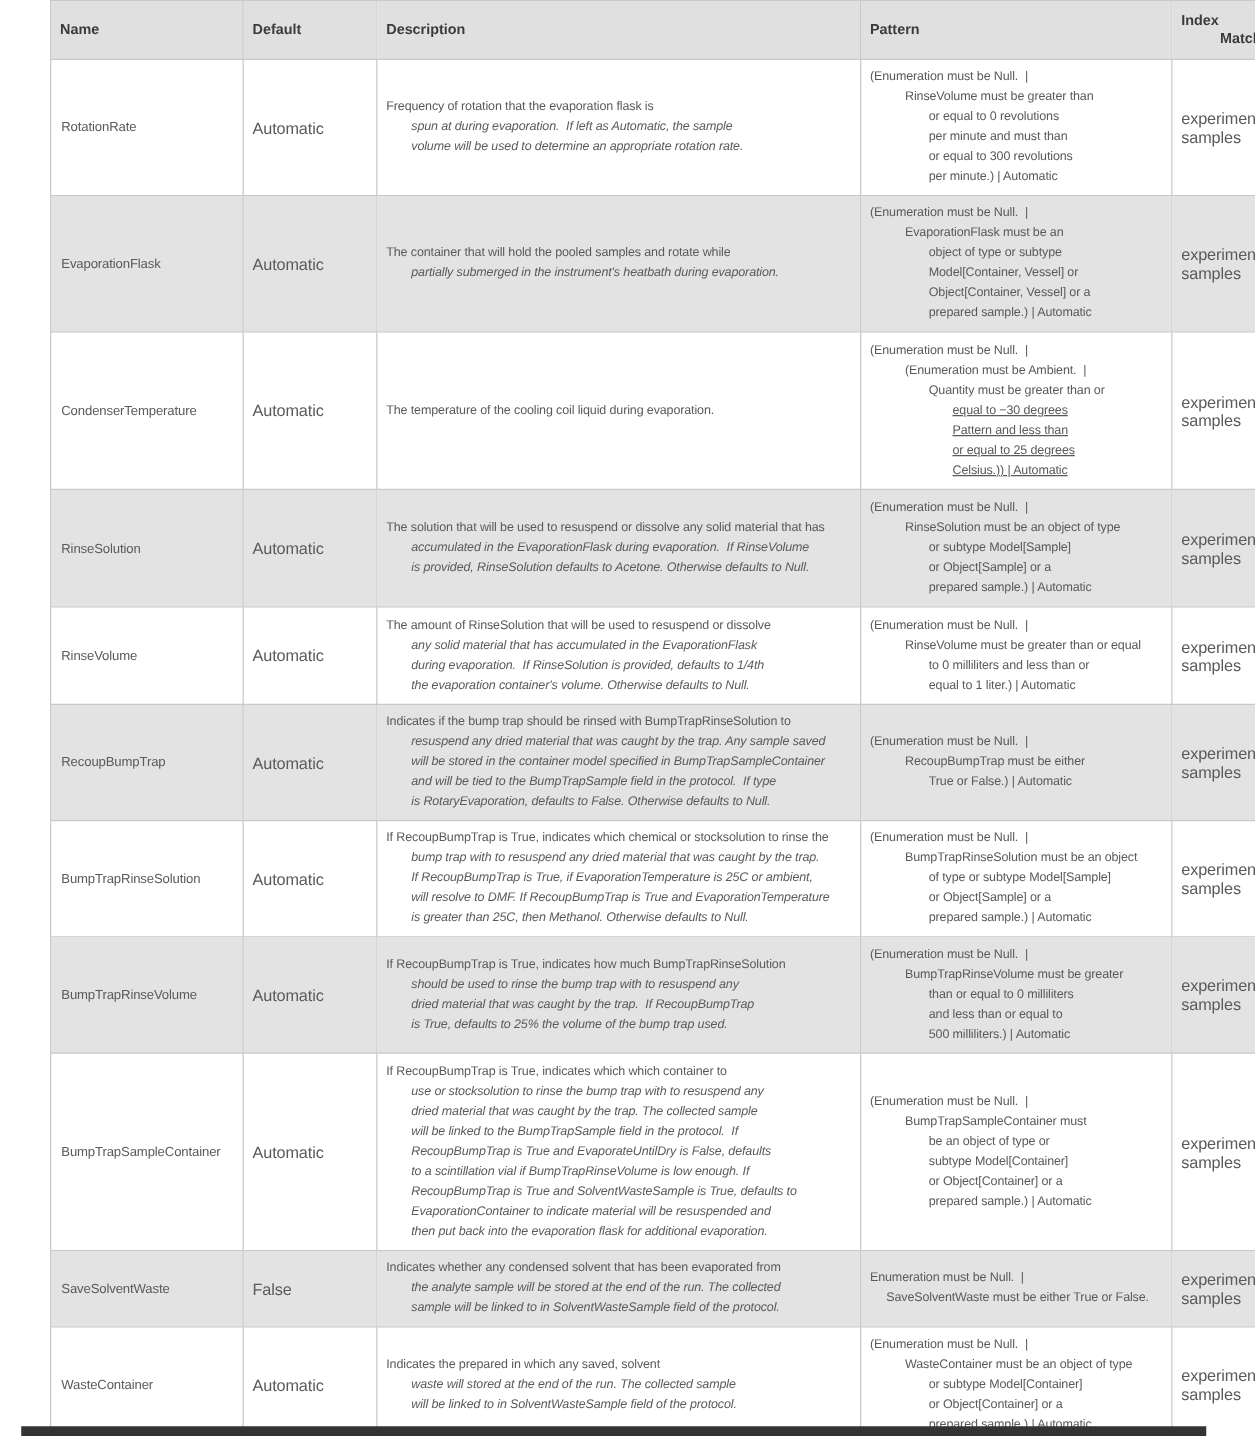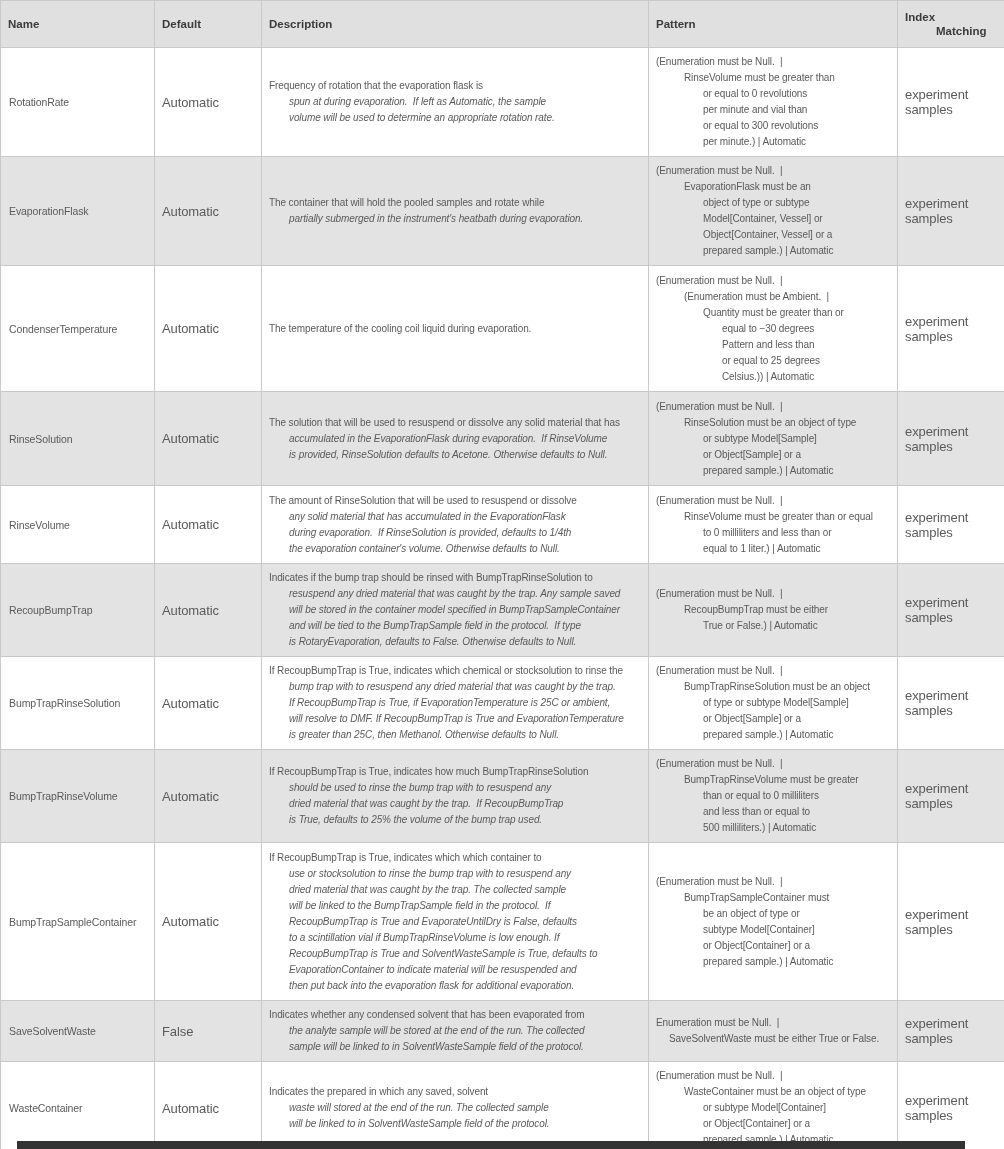--- a/index.html
+++ b/index.html
@@ -15,20 +15,21 @@
     margin: 0;
     width: 1004px;
     background: #ffffff;
     font-family: "Liberation Sans", "DejaVu Sans", sans-serif;
   }
   .page {
     position: relative;
     width: 1004px;
     height: 1149px;
     overflow: hidden;
+    padding-left: 40px;
   }
   table.opts {
     border-collapse: collapse;
     table-layout: fixed;
     width: 1004px;
   }
   th, td {
     border: 1px solid var(--border);
     vertical-align: middle;
     padding: 6px 7px;
@@ -48,21 +49,21 @@
     font-size: 10px;
     letter-spacing: -0.1px;
   }
   tr.shaded td { background: var(--row-shade); }
   .cell-name { padding-left: 8px; font-size: 10.5px; }
   .cell-default, .cell-index { font-size: 13px; }
   .line { white-space: pre; line-height: 16px; }
   .cell-description .line.i1 { padding-left: 20px; font-style: italic; }
   .cell-pattern .line.i1 { padding-left: 28px; }
   .cell-pattern .line.i2 { padding-left: 47px; }
-  .cell-pattern .line.i3 { padding-left: 66px; }
+  .cell-pattern .line.i3 { padding-left: 66px; text-decoration: underline; }
   .cell-pattern .line.ih { padding-left: 13px; }
   thead th .line.i1 { padding-left: 31px; }
   .dark-bar {
     position: absolute;
     left: 17px;
     top: 1141px;
     width: 948px;
     height: 8px;
     background: var(--dark-bar);
   }
@@ -105,21 +106,21 @@
           <td class="cell-default">Automatic</td>
           <td class="cell-description">
             <div class="line i0">Frequency of rotation that the evaporation flask is</div>
             <div class="line i1">spun at during evaporation.  If left as Automatic, the sample</div>
             <div class="line i1">volume will be used to determine an appropriate rotation rate.</div>
           </td>
           <td class="cell-pattern">
             <div class="line i0">(Enumeration must be Null.  |</div>
             <div class="line i1">RinseVolume must be greater than</div>
             <div class="line i2">or equal to 0 revolutions</div>
-            <div class="line i2">per minute and vial than</div>
+            <div class="line i2">per minute and must than</div>
             <div class="line i2">or equal to 300 revolutions</div>
             <div class="line i2">per minute.) | Automatic</div>
           </td>
           <td class="cell-index">experiment samples</td>
         </tr>
         <tr class="shaded" style="height: 107px;">
           <td class="cell-name">EvaporationFlask</td>
           <td class="cell-default">Automatic</td>
           <td class="cell-description">
             <div class="line i0">The container that will hold the pooled samples and rotate while</div>

